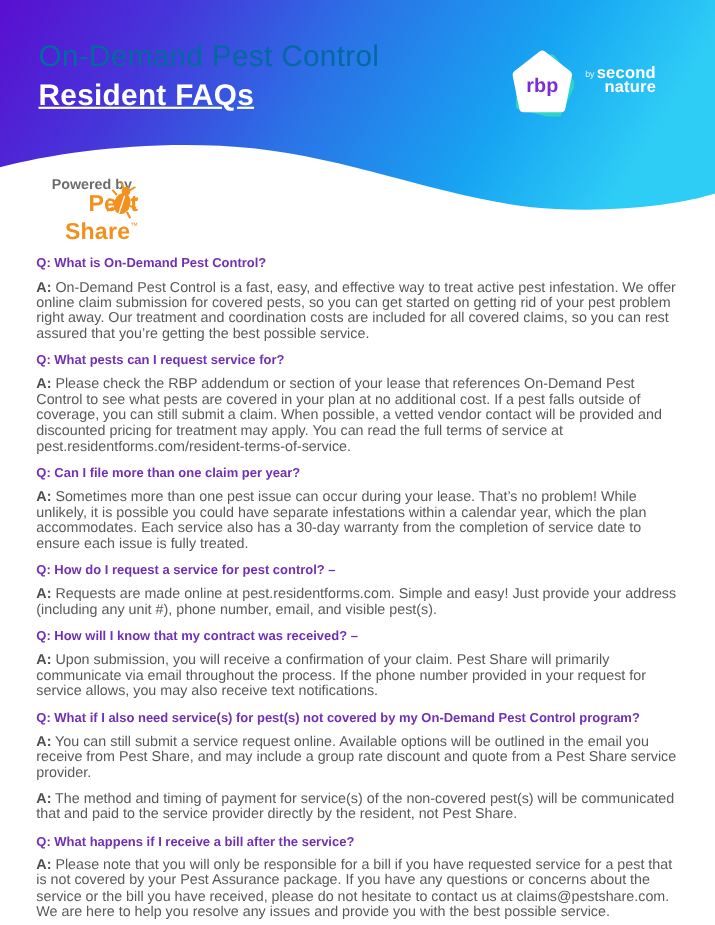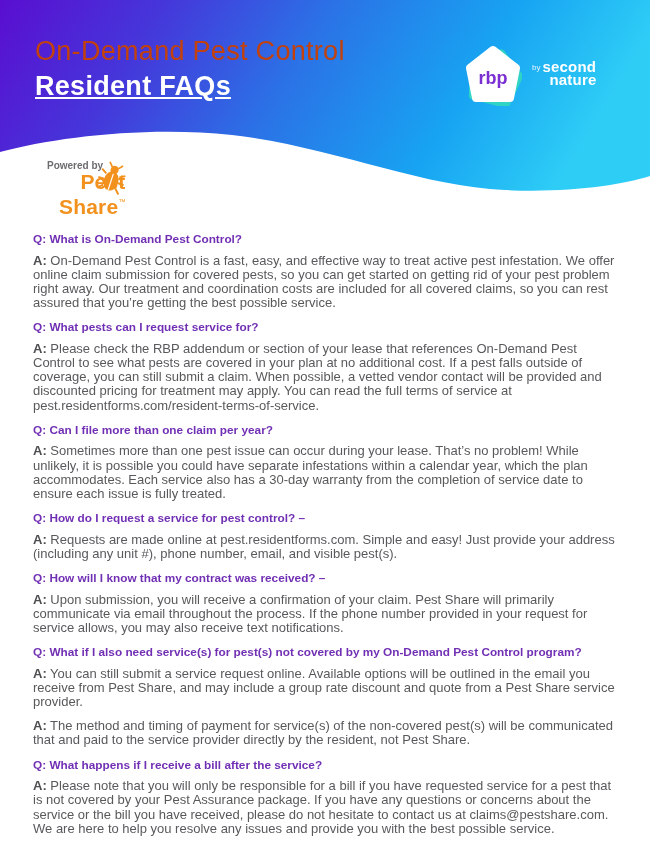--- a/index.html
+++ b/index.html
@@ -10,37 +10,37 @@
     overflow: hidden;
     position: relative;
   }
   .page { position: relative; width: 650px; height: 841px; }
 
   
   .wave-svg { position: absolute; top: 0; left: 0; display: block; }
   .header-content { position: absolute; top: 34px; left: 35px; color: #ffffff; }
   .title-line1 {
     margin: 0; font-size: 27px; font-weight: 400; letter-spacing: 0.3px;
-    color: #c2410c; line-height: 34px;
+    color: #0369a1; line-height: 34px;
   }
   .title-line2 {
     margin: 2px 0 0 0; font-size: 27px; font-weight: 700; letter-spacing: 0.3px;
     color: #ffffff; line-height: 32px; text-decoration: underline;
   }
 
   
   .brand-lockup { position: absolute; top: 44px; left: 464px; display: flex; align-items: center; }
   .sn-block { display: flex; margin-left: 10px; margin-top: -4px; }
   .sn-by { font-size: 8px; color: #e8f4ff; margin: 3px 2px 0 0; font-weight: 400; }
   .sn-words { color: #ffffff; font-weight: 700; font-size: 15px; line-height: 13px; letter-spacing: 0.2px; }
   .sn-line2 { margin-left: 7px; }
 
   
   .powered { position: absolute; top: 160px; left: 46px; }
-  .powered-by { font-size: 10px; color: #6b6c6e; font-weight: 600; margin: 0 0 1px 1px; }
+  .powered-by { font-size: 13px; color: #6b6c6e; font-weight: 600; margin: 0 0 1px 1px; }
   .ps-row { position: relative; }
   .ps-line1 { color: #f2911d; font-weight: 700; font-size: 21px; line-height: 20px; letter-spacing: 0.2px; text-align: right; }
   .ps-line2 { color: #f2911d; font-weight: 700; font-size: 21px; line-height: 20px; margin-left: 13px; letter-spacing: 0.2px; }
   .ps-tm { font-size: 7px; vertical-align: 10px; font-weight: 400; }
   .beetle { position: absolute; left: 50px; top: -11px; }
 
   
   main { position: absolute; top: 0; left: 0; padding: 232px 29px 30px 33px; width: 588px; box-sizing: content-box; }
   .faq { margin: 0 0 10px 0; }
   .faq-q {

